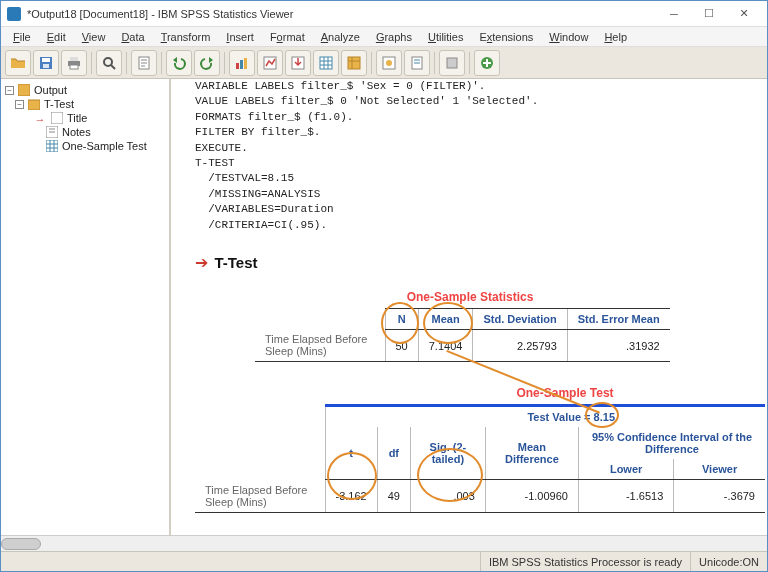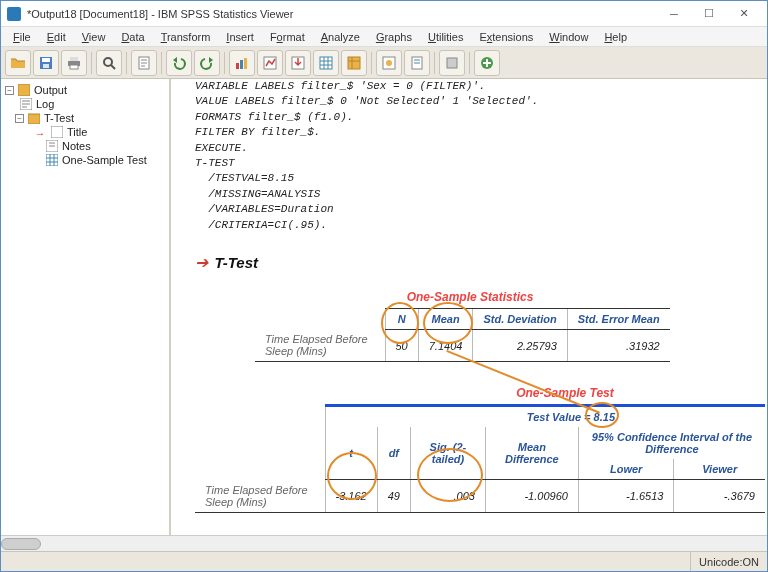--- a/index.html
+++ b/index.html
@@ -16,21 +16,21 @@
 .tbtn { width: 26px; height: 26px; border: 1px solid #c7c4b9; background: #f4f2eb; border-radius: 3px; display: flex; align-items: center; justify-content: center; }
 .tbtn svg { width: 16px; height: 16px; }
 .tsep { width: 1px; height: 22px; background: #c7c4b9; margin: 0 2px; }
 .body { flex: 1; display: flex; overflow: hidden; }
 .tree { width: 170px; background: #fff; border-right: 2px solid #d2cfc3; padding: 4px; overflow: auto; }
 .treenode { display: flex; align-items: center; padding: 1px 0; white-space: nowrap; }
 .treenode .toggle { width: 9px; height: 9px; border: 1px solid #888; font-size: 8px; line-height: 7px; text-align: center; margin-right: 3px; color: #555; }
 .treenode .spacer { display: inline-block; }
 .treenode .nicon { width: 14px; height: 12px; margin-right: 3px; display: inline-flex; align-items: center; justify-content: center; }
 .treenode .label { color: #222; }
-.content { flex: 1; background: #fff; overflow: auto; padding: 0 6px 10px 24px; position: relative; font-style: italic; }
+.content { flex: 1; background: #fff; overflow: auto; padding: 0 6px 10px 24px; position: relative; }
 .syntax { font-family: "Courier New", monospace; font-size: 11px; color: #222; line-height: 1.4; margin-bottom: 20px; white-space: pre; }
 .htitle { display: flex; align-items: center; margin: 10px 0 18px 0; }
 .htitle .arrow { color: #cc3a2e; font-size: 16px; margin-right: 6px; }
 .htitle .txt { font-weight: bold; font-size: 15px; color: #111; }
 .tblwrap { position: relative; }
 .tblcaption { font-weight: bold; font-size: 12px; color: #ef4444; text-align: center; margin-bottom: 4px; }
 .spsstbl { border-collapse: collapse; margin-bottom: 24px; }
 .spsstbl th, .spsstbl td { padding: 4px 10px; font-size: 11px; }
 .spsstbl .hdr { color: #2a5499; border-top: 1px solid #333; border-bottom: 1px solid #333; text-align: center; }
 .spsstbl .hdrtop { color: #2a5499; text-align: center; border-top: 3px solid #1d4ed8; margin-top: 20px; }
@@ -191,30 +191,20 @@
     <div class="treenode">
       <span class="toggle">−</span>
       <span class="nicon">
           <svg width="12" height="12">
             <rect width="12" height="12" fill="#e9b34a" stroke="#b8862a"></rect>
           </svg>
         </span>
       <span class="label">Output</span>
     </div>
     <div class="treenode">
-      <span class="spacer" style="width:14px"></span>
-      <span class="nicon">
-          <svg width="12" height="12">
-            <rect width="12" height="12" fill="#fff" stroke="#888"></rect>
-            <path d="M2 3h8M2 6h8M2 9h5" stroke="#888"></path>
-          </svg>
-        </span>
-      <span class="label">Log</span>
-    </div>
-    <div class="treenode">
       <span class="spacer" style="width:10px"></span>
       <span class="toggle">−</span>
       <span class="nicon">
           <svg width="12" height="12">
             <rect width="12" height="10" y="2" fill="#e9b34a" stroke="#b8862a"></rect>
           </svg>
         </span>
       <span class="label">T-Test</span>
     </div>
     <div class="treenode">
@@ -329,14 +319,15 @@
 </div>
 
 <div class="hscroll">
   <div class="track">
       <div class="thumb"></div>
     </div>
 </div>
 
 <div class="statusbar">
   <div class="flex"></div>
+  <div class="cell">IBM SPSS Statistics Processor is ready</div>
   <div class="cell">Unicode:ON</div>
 </div>
 
 </body></html>

